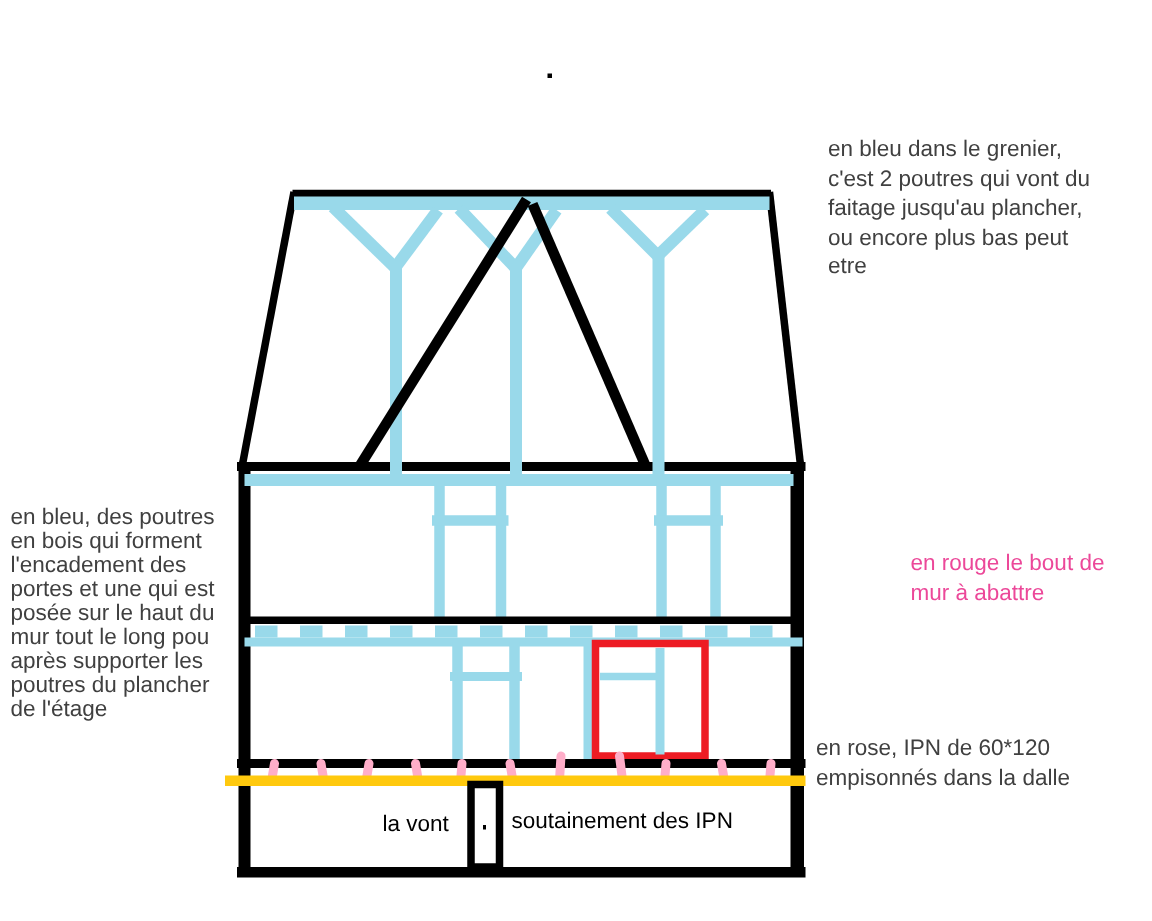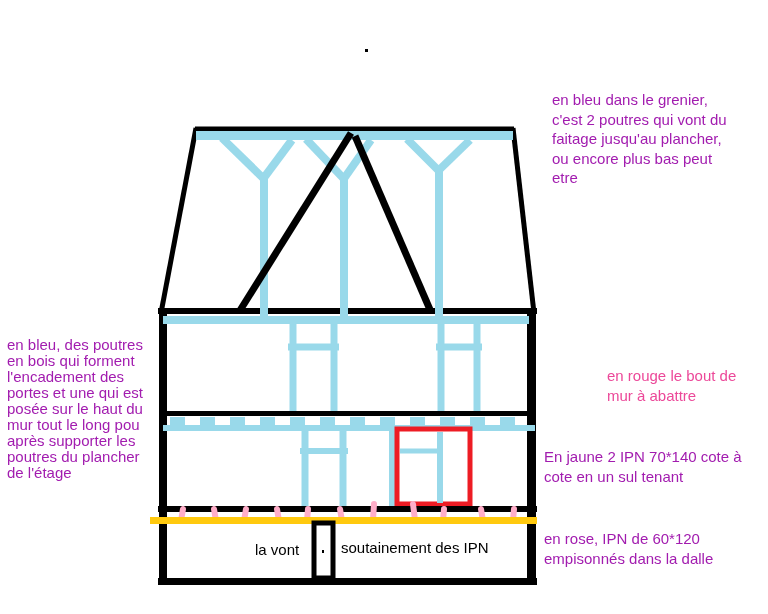--- a/index.html
+++ b/index.html
@@ -1,19 +1,19 @@
 <!DOCTYPE html>
 <html><head>
 <meta charset="utf-8">
 <style>
   html,body{margin:0;padding:0;background:#fff;}
   #canvas{position:relative;width:768px;height:614px;background:#ffffff;overflow:hidden;
           font-family:"Liberation Sans",sans-serif;}
   svg{position:absolute;left:0;top:0;}
-  .note{position:absolute;font:15px/19.5px "Liberation Sans",sans-serif;color:#a21caf;
+  .note{position:absolute;font:15px/19.5px "Liberation Sans",sans-serif;color:#404040;
         white-space:pre-line;}
   .note-left{line-height:16px;}
   .note-red{color:#ec4899;}
   .lbl{position:absolute;font:15px "Liberation Sans",sans-serif;color:#000;white-space:pre;}
   
   .blk{stroke:#000000;fill:none;}
   .blkf{fill:#000000;stroke:none;}
   .blu{stroke:#99d9ea;fill:none;}
   .bluf{fill:#99d9ea;stroke:none;}
   .red{stroke:#ed1c24;fill:none;}
@@ -145,22 +145,20 @@
 portes et une qui est
 posée sur le haut du
 mur tout le long pou
 après supporter les
 poutres du plancher
 de l'étage</div>
 
   <div class="note note-red" style="left:607px;top:366px;width:160px;">en rouge le bout de
 mur à abattre</div>
 
-  <div class="note" style="left:544px;top:447px;width:215px;">En jaune 2 IPN 70*140 cote à
-cote  en un sul tenant</div>
 
-  <div class="note" style="left:544px;top:529px;width:210px;">en rose, IPN de 60*120
+  <div class="note" style="left:544px;top:489px;width:210px;">en rose, IPN de 60*120
 empisonnés dans la dalle</div>
 
   <div class="lbl" style="left:255px;top:541px;">la vont</div>
 
   <div class="lbl" style="left:341px;top:539px;">soutainement des IPN</div>
 </div>
 
 </body></html>

